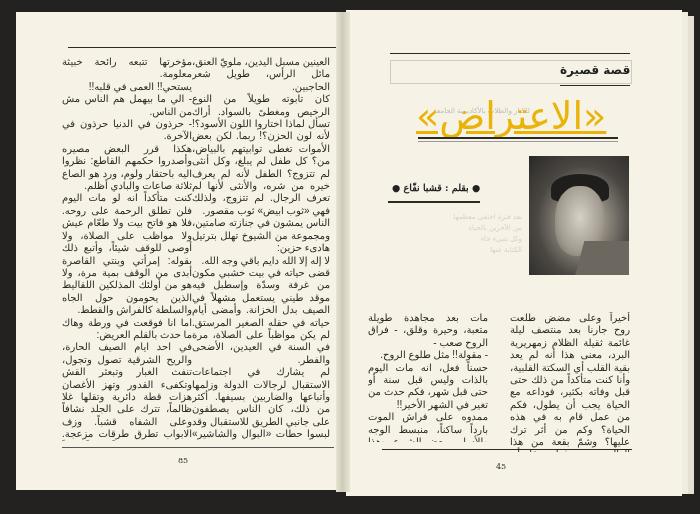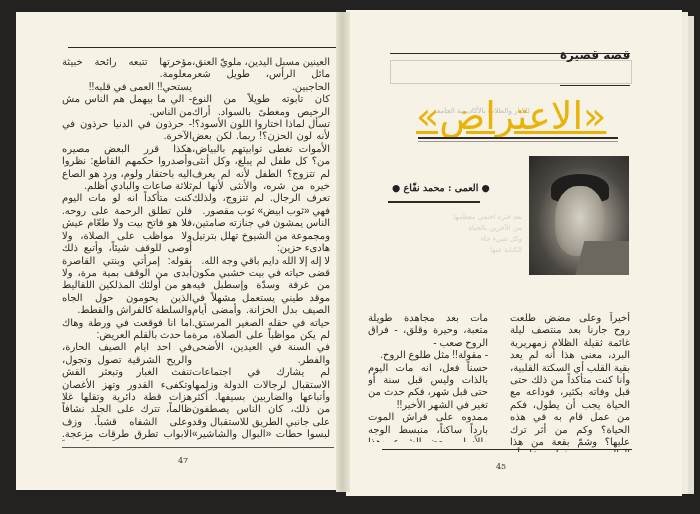--- a/index.html
+++ b/index.html
@@ -49,38 +49,38 @@
 يستحي!! العمى في قلبه!!
 - الي ما بيهمل هم الناس مش من الناس.
 - حرذون في الدنيا حرذون في الآخرة.
 هكذا قرر البعض مصيره وأصدروا حكمهم القاطع: نظروا اليه باحتقار ولوم، ورد هو الصاع ثلاثة صاعات والبادي أظلم.
 كنت متأكداً انه لو مات اليوم فلن تطلق الرحمة على روحه. فلا هو فاتح بيت ولا طعّام عيش ولا مواظب على الصلاة، ولا أوصى للوقف شيئاً، وأتبع ذلك بقوله: إمرأتي وبنتي القاصرة أبدى من الوقف بمية مرة، ولا هو من أولئك المذلكين اللقاليط الذين يحومون حول الجاه والسلطة كالفراش والقطط.
 اما انا فوقعت في ورطة وهاك ما حدث بالقلم العريض:
 في احد ايام الصيف الحارة، والريح الشرقية تصول وتجول، تنفث الغبار وتبعثر القش وتكفىء القدور وتهز الأغصان هزات قطة دائرية وتقلها غلا ظالماً، تترك على الجلد نشافاً وعلى الشفاه قشباً. وزف الابواب تطرق طرقات مزعجة. دخل جارنا مقتحماً كالماً عاتياً كالريح.
 وهو شيخ عند أذيال السبعين، طويل القامة، مقوس الظهر، نحيف كشقشاقة الزيتون الملوّحة، له شارب خشن مهمل خنق الزحف الشيبي أكثره. ولجارنا ما يميزه، فالى جانب كده واجتهاده ووحدته عرف عنه المزاج العصبي وسلاطة اللسان.</div>
 
 <div class="rule thin" style="left:62px; top:447px; width:272px;"></div>
-<div class="page-num" style="left:178px; top:456px;">47</div>
+<div class="page-num" style="left:178px; top:456px;">85</div>
 
 <div class="rule" style="left:390px; top:53px; width:240px;"></div>
 <div class="section-box" style="left:390px; top:60px; width:240px;"></div>
 <div class="faint-text" style="left:400px; top:68px; width:130px;margin-top:39px;">للكبار والطلاب بالأكاديمية الجامعة</div>
-<div class="section-label" style="left:560px; top:48px;">قصة قصيرة</div>
+<div class="section-label" style="left:560px; top:63px;">قصة قصيرة</div>
 <div class="rule" style="left:560px; top:85px; width:70px;"></div>
 
 <div class="title" style="left:416px; top:94px;">«الاعتراض»</div>
 <div class="rule" style="left:418px; top:137px; width:200px; height:2px;"></div>
 <div class="rule thin" style="left:418px; top:141px; width:200px; background:#999;"></div>
 
 <div class="ghost" style="left:412px; top:212px; width:110px;">بعد فترة اختفى معظمها
 من الآخرين بالحياة
 وكل شيء جاء
 الكتابة عنها</div>
 
-<div class="byline" style="left:392px; top:182px;">● العمى : محمد نفّاع ●</div>
+<div class="byline" style="left:392px; top:182px;">● بقلم : قشبا نفّاع ●</div>
 <div class="rule" style="left:388px; top:201px; width:92px; height:2px;"></div>
 
 <div class="photo">
   <div class="hair"></div>
   <div class="face"></div>
   <div class="shoulder"></div>
 </div>
 
 <div class="col" style="left:510px; top:312px; width:120px; height:140px;">أخيراً وعلى مضض طلعت روح جارنا بعد منتصف ليلة غائمة ثقيلة الظلام زمهريرية البرد، معنى هذا أنه لم يعد بقية القلب أي السكتة القلبية، وأنا كنت متأكداً من ذلك حتى قبل وفاته بكثير، فوداعه مع الحياة يجب أن يطول، فكم من عمل قام به في هذه الحياة؟ وكم من أثر ترك عليها؟ وشمّ بقعة من هذا العالم بيسمه، فهل يحقل أن يموت فجأة بالسكتة القلبية؟ بلا سابق إنذار ولا مقدمات! وهل هو حاضر مستعد لذلك سنجي طق؟!</div>
 

